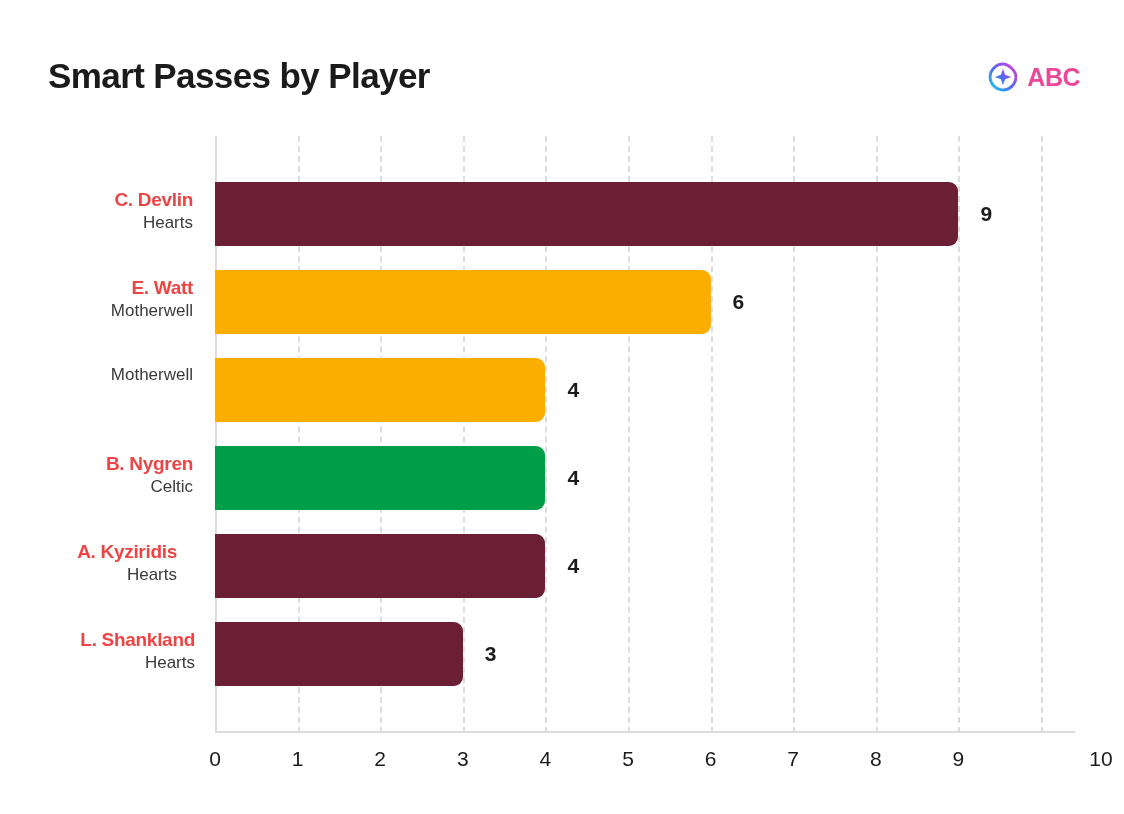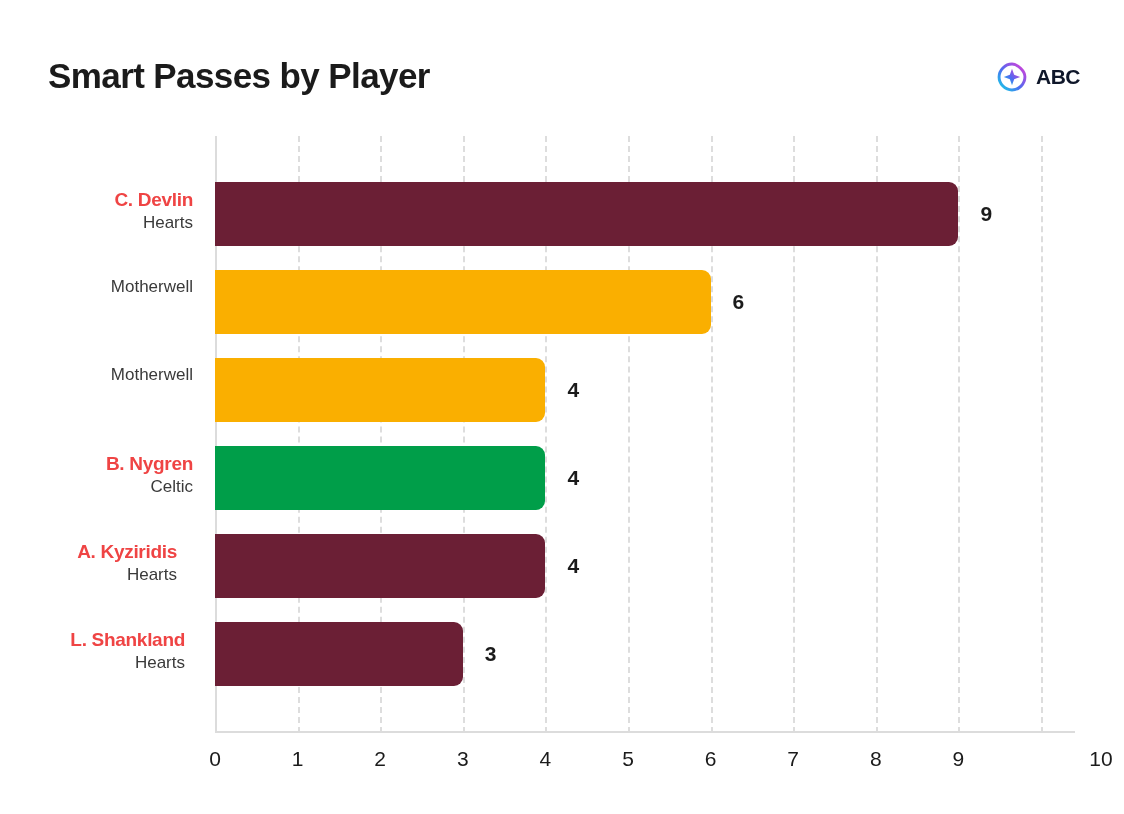--- a/index.html
+++ b/index.html
@@ -16,21 +16,21 @@
     position:absolute; left:48px; top:40px;
     font-size:35px; font-weight:bold; color:#1b1b1b;
     letter-spacing:-0.6px; white-space:nowrap;
   }
   #brand-logo {
     position:absolute; right:44px; top:46px;
     display:flex; align-items:center; gap:9px;
   }
   #brand-mark { width:30px; height:30px; display:block; }
   #brand-name {
-    font-size:21px; font-weight:bold; color:#0f172a; letter-spacing:-0.5px;
+    font-size:25px; font-weight:bold; color:#ec4899; letter-spacing:-0.5px;
   }
 
   
   #plot-area {
     position:absolute;
     left:215px; top:120px;
     width:860px; height:597px;
   }
   .gridline {
     position:absolute; top:0; bottom:0; width:0;
@@ -137,34 +137,35 @@
       </div>
     <div id="axis-baseline"></div>
   </div>
 
   <div id="cat-labels">
       <div class="cat-block" style="left: 18px; top: 172px;">
         <div class="cat-name">C. Devlin</div>
         <div class="cat-team">Hearts</div>
       </div>
       <div class="cat-block" style="left: 18px; top: 260px;">
+        <div class="cat-name">E. Watt</div>
         <div class="cat-team">Motherwell</div>
       </div>
       <div class="cat-block" style="left: 18px; top: 348px;">
         <div class="cat-team">Motherwell</div>
       </div>
       <div class="cat-block" style="left: 18px; top: 436px;">
         <div class="cat-name">B. Nygren</div>
         <div class="cat-team">Celtic</div>
       </div>
       <div class="cat-block" style="left: 2px; top: 524px;">
         <div class="cat-name">A. Kyziridis</div>
         <div class="cat-team">Hearts</div>
       </div>
-      <div class="cat-block" style="left: 10px; top: 612px;">
+      <div class="cat-block" style="left: 20px; top: 612px;">
         <div class="cat-name">L. Shankland</div>
         <div class="cat-team">Hearts</div>
       </div>
     </div>
   <div id="xticks">
       <div class="xtick" style="left: 215px;">0</div>
       <div class="xtick" style="left: 297.6px;">1</div>
       <div class="xtick" style="left: 380.2px;">2</div>
       <div class="xtick" style="left: 462.8px;">3</div>
       <div class="xtick" style="left: 545.4px;">4</div>

